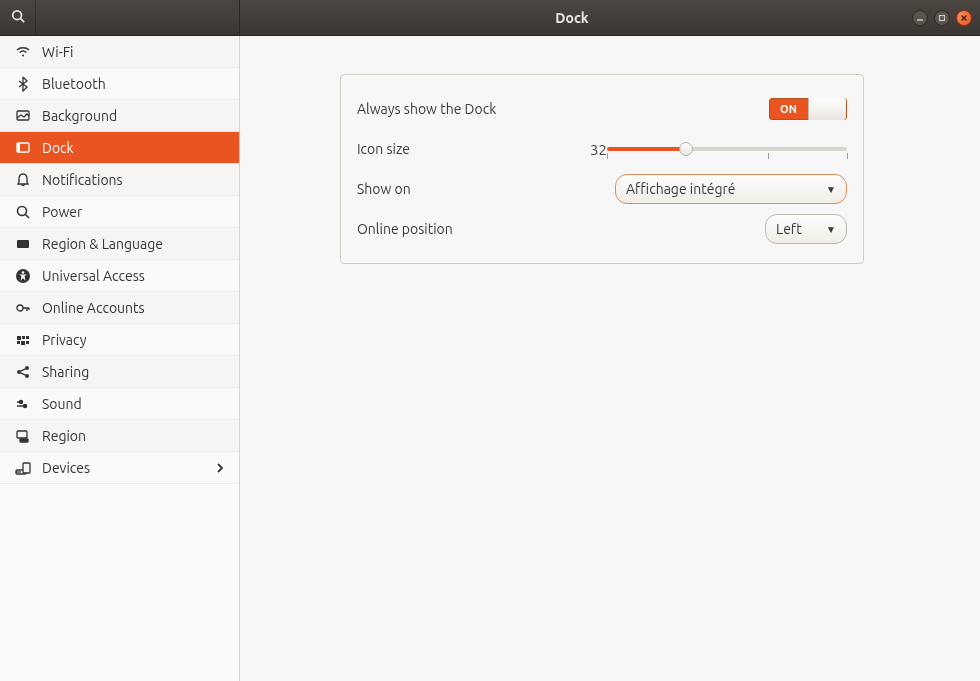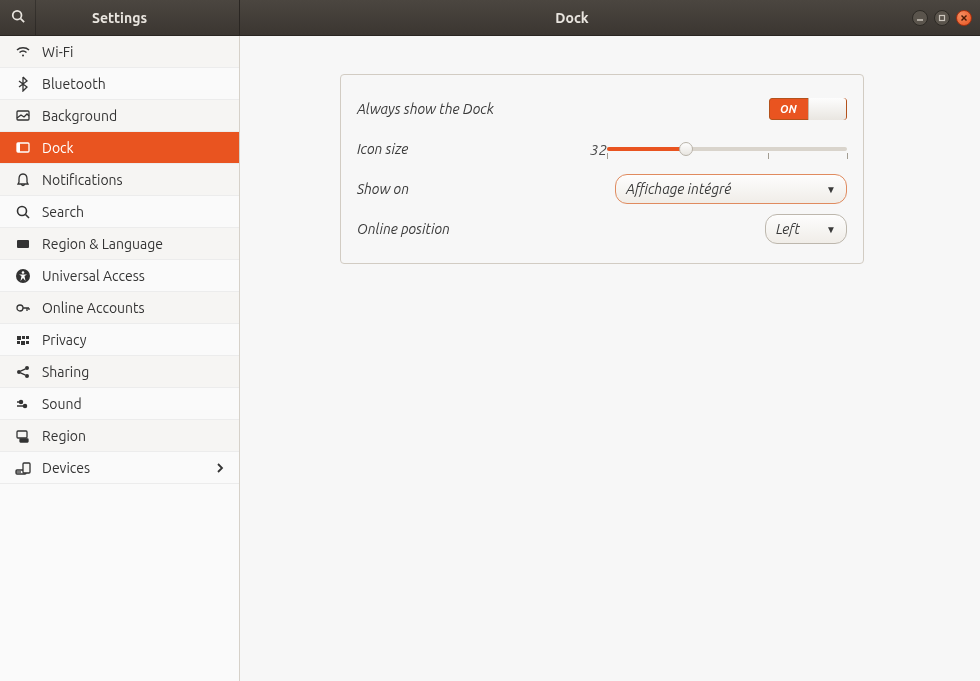--- a/index.html
+++ b/index.html
@@ -125,21 +125,20 @@
   }
   .panel {
     position: absolute;
     left: 100px;
     top: 38px;
     width: 524px;
     border: 1px solid #d2ccc3;
     border-radius: 4px;
     background: #f7f7f7;
     padding: 14px 16px;
-    font-style: italic;
   }
   .row {
     display: flex;
     align-items: center;
     min-height: 40px;
   }
   .row-label {
     flex: 0 0 180px;
     color: #3a3a3a;
   }
@@ -247,21 +246,20 @@
 <div class="titlebar">
   <div class="left-seg">
     <div class="search-btn">
       <span>
         <svg width="14" height="14" viewBox="0 0 16 16" fill="none" stroke="#e9e5df" stroke-width="2">
             <circle cx="7" cy="7" r="5"></circle>
             <line x1="11" y1="11" x2="15" y2="15"></line>
           </svg>
       </span>
     </div>
-    <div class="left-title">Settings</div>
   </div>
   <div class="right-seg">
     <div class="right-title">Dock</div>
     <div class="window-controls">
       <div class="wctl min">
         <svg width="8" height="8" viewBox="0 0 8 8">
             <line x1="1" y1="6" x2="7" y2="6" stroke="#ccc6bd" stroke-width="1.5"></line>
           </svg>
       </div>
       <div class="wctl max">
@@ -333,21 +331,21 @@
       <span class="sb-label">Notifications</span>
     </div>
 
     <div class="sb-item">
       <span class="sb-icon">
         <svg width="16" height="16" viewBox="0 0 16 16" fill="none" stroke="currentColor" stroke-width="1.6">
             <circle cx="7" cy="7" r="4.5"></circle>
             <line x1="10.5" y1="10.5" x2="14" y2="14"></line>
           </svg>
       </span>
-      <span class="sb-label">Search</span>
+      <span class="sb-label">Power</span>
     </div>
 
     <div class="sb-item">
       <span class="sb-icon">
         <svg width="16" height="16" viewBox="0 0 16 16" fill="currentColor">
             <rect x="2" y="4" width="12" height="8" rx="1"></rect>
           </svg>
       </span>
       <span class="sb-label">Region &amp; Language</span>
     </div>

